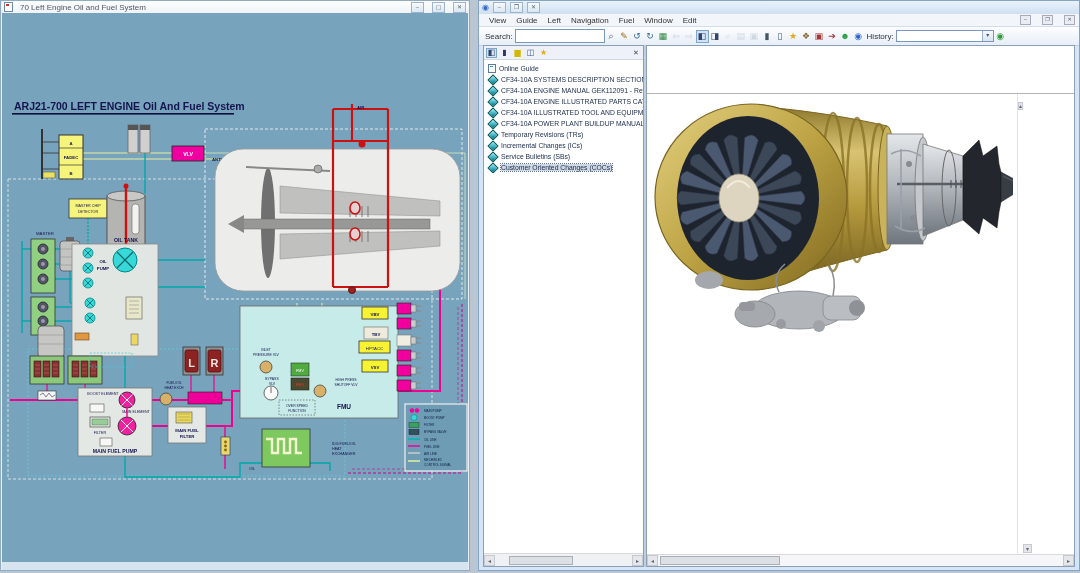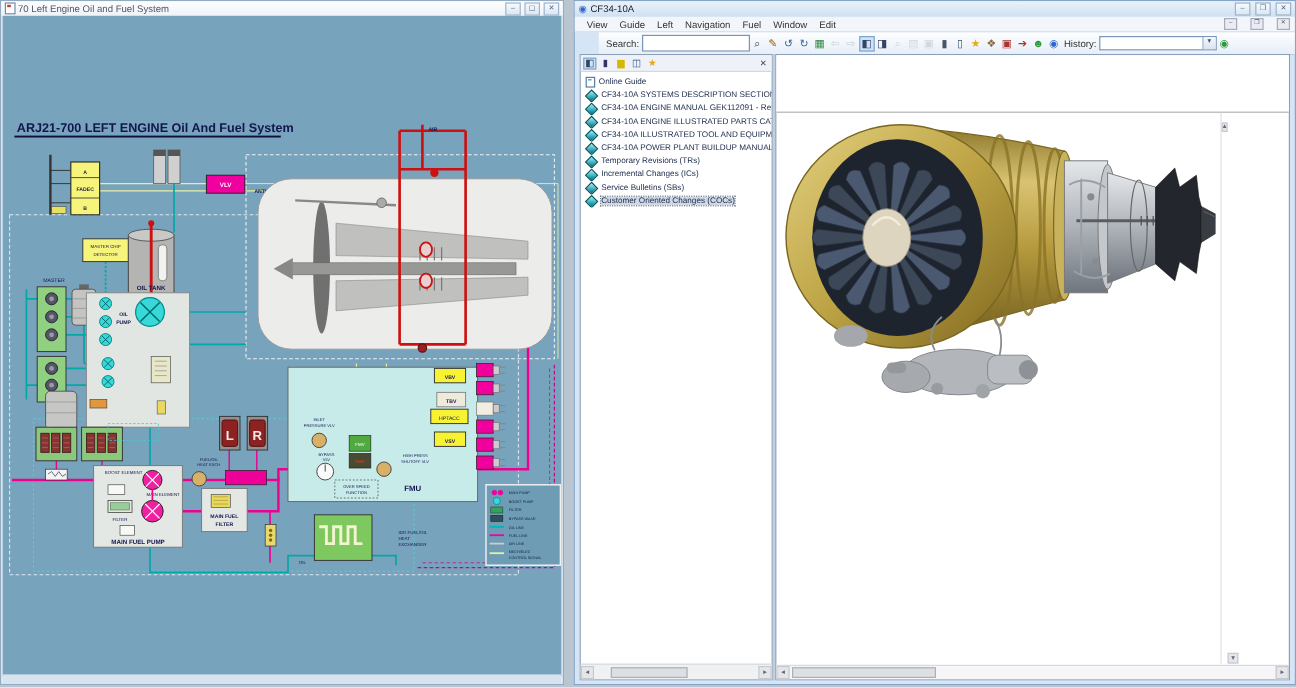--- a/index.html
+++ b/index.html
@@ -1,22 +1,22 @@
 <!DOCTYPE html>
 <html><head>
 <meta charset="utf-8">
 <style>
   html,body{margin:0;padding:0;}
   #screen{position:relative;width:1080px;height:573px;background:#b9c6d2;overflow:hidden;
           font-family:"Liberation Sans",sans-serif;}
   
   .lw{position:absolute;left:0;top:0;width:470px;height:571px;background:#e9eff6;
       border:1px solid #93abc0;box-sizing:border-box;}
-  .lw-titlebar{height:12px;display:flex;align-items:center;gap:2px;font-size:8px;color:#556;
-      padding:0 3px;background:linear-gradient(#fdfeff,#eef3f8);}
+  .lw-titlebar{height:12px;display:flex;align-items:center;gap:7px;font-size:8px;color:#556;
+      padding:0 3px;background:linear-gradient(#fdfeff,#eef3f8);border-radius:6px;}
   .doc-ico{width:7px;height:8px;background:#fff;border:1px solid #7388aa;position:relative;flex:0 0 auto;}
   .doc-ico:after{content:"";position:absolute;left:1px;top:1px;width:3px;height:2px;background:#c33;}
   .lw-title{flex:1;white-space:nowrap;overflow:hidden;}
   .winbtn{width:11px;height:9px;border:1px solid #9db4cc;background:linear-gradient(#f6fafd,#dbe7f2);
       font-size:6px;line-height:8px;text-align:center;color:#567;margin-left:1px;flex:0 0 auto;}
   svg text{fill:#14144e;}
   .t3{font-size:3.4px;} .t36{font-size:3.7px;} .t4{font-size:4.3px;} .t4b{font-size:4.3px;font-weight:bold;} .t5b{font-size:5.2px;font-weight:bold;} .t6b{font-size:6.5px;font-weight:bold;}
   .tw{fill:#fff;} .tred{fill:#e04030;}
   .dtitle{font-size:10.5px;font-weight:bold;}
   .lg{font-size:3.1px;fill:#0c2045;}
@@ -26,21 +26,21 @@
       border:1px solid #86a4c6;box-sizing:border-box;}
   .rw-titlebar{height:13px;display:flex;align-items:center;gap:3px;padding:0 3px;
       background:linear-gradient(#eaf2fb,#cfe0f1);font-size:8px;color:#223;}
   .rw-title{flex:1;}
   .menubar{height:12px;display:flex;align-items:center;gap:10px;padding:0 4px 0 10px;
       background:#f2f6fb;border-bottom:1px solid #d4dde8;font-size:8px;color:#333;}
   .menubar .spacer{flex:1;}
   .mdibtn{width:9px;height:8px;border:1px solid #aab;background:#e8edf4;font-size:5px;line-height:7px;
       text-align:center;color:#556;margin-left:1px;}
   .toolbar{height:18px;display:flex;align-items:center;padding:0 4px;gap:0;
-      background:linear-gradient(#fdfeff,#e7eef7);border-bottom:1px solid #c3cfdd;font-size:8px;color:#333;margin-left:20px;}
+      background:linear-gradient(#fdfeff,#e7eef7);border-bottom:1px solid #c3cfdd;font-size:8px;color:#333;}
   .tb-label{margin:0 2px 0 2px;flex:0 0 auto;}
   .tb-input{width:84px;height:10px;border:1px solid #7a96b8;background:#fff;font-size:8px;flex:0 0 auto;}
   .tbi{width:13px;height:13px;display:inline-flex;align-items:center;justify-content:center;
       font-size:9px;flex:0 0 auto;}
   .tbi.pressed{background:#cfe2f6;border:1px solid #7ea6cc;width:11px;height:11px;}
   .tbi.disabled{opacity:.45;}
   .hist-box{width:96px;height:10px;border:1px solid #7a96b8;background:#fff;display:flex;flex:0 0 auto;}
   .hist-val{flex:1;font-size:8px;}
   .dd-btn{width:10px;border-left:1px solid #9ab0c8;background:linear-gradient(#f4f8fc,#d8e4f0);
       font-size:6px;text-align:center;color:#456;line-height:9px;}
@@ -496,21 +496,20 @@
         <line x1="408" y1="460" x2="420" y2="460" stroke-width="1.5" stroke="#e8f0a0"></line>
         <text x="424" y="460" class="lg">MECH/ELEC</text>
         <text x="424" y="465" class="lg">CONTROL SIGNAL</text>
       </g>
     </svg>
   </div>
 
   <div class="rw">
     <div class="rw-titlebar">
       <span style="color:#36c;font-size:8px">◉</span>
-      <span class="rw-title">CF34-10A</span>
       <span class="winbtn">–</span>
       <span class="winbtn">❐</span>
       <span class="winbtn">✕</span>
     </div>
 
     <div class="menubar">
       <span>View</span>
       <span>Guide</span>
       <span>Left</span>
       <span>Navigation</span>

